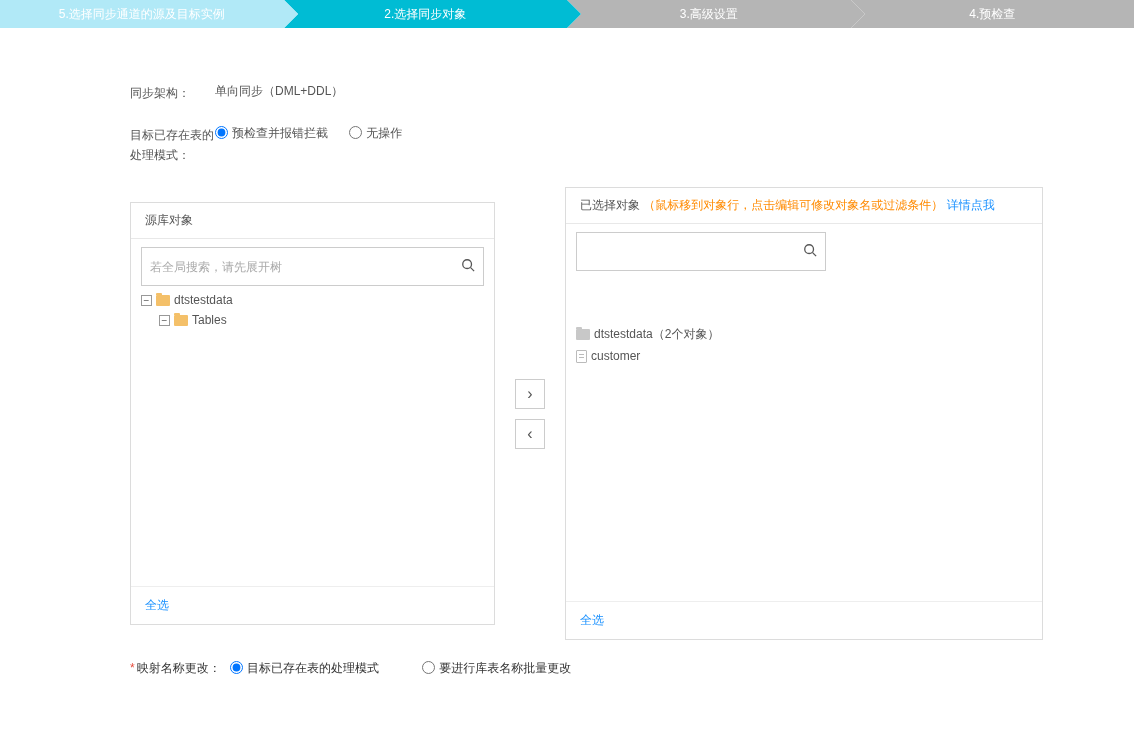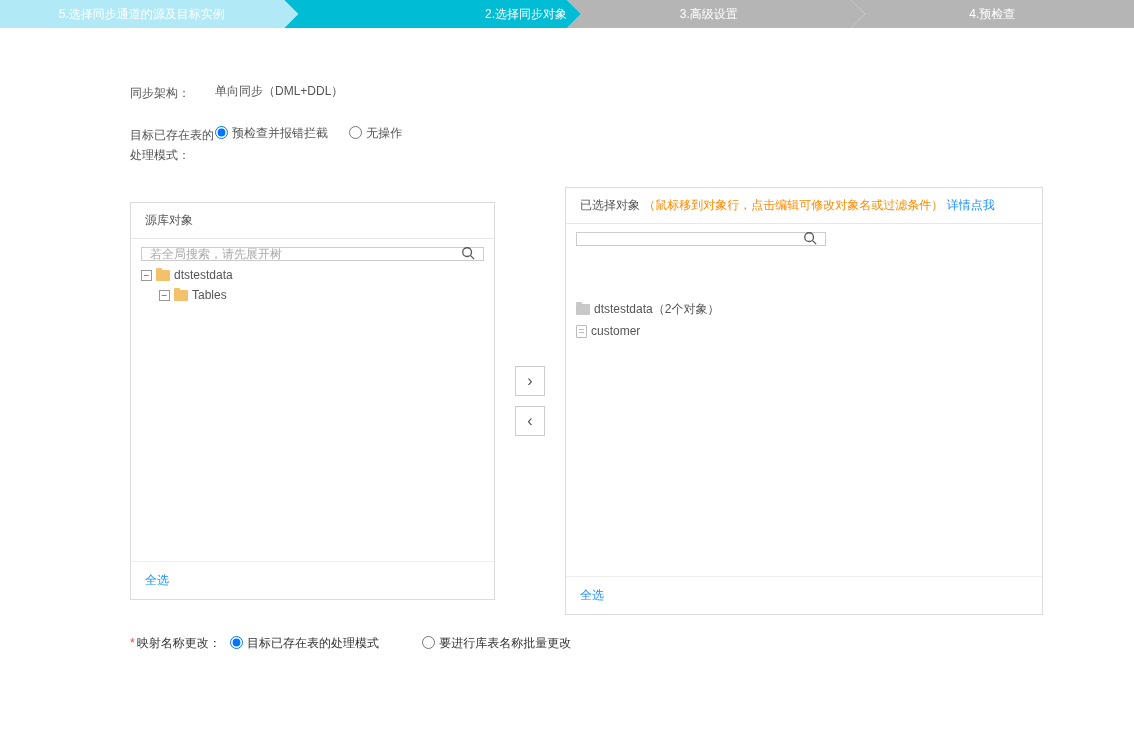--- a/index.html
+++ b/index.html
@@ -16,21 +16,21 @@
     .step {
       position: relative;
       flex: 1;
       line-height: 28px;
       text-align: center;
       color: #fff;
       background: #b5b5b5;
       white-space: nowrap;
     }
     .step.done { background: #b1e9f7; color: #fff; }
-    .step.current { background: #00bcd4; color: #fff; text-align: right; }
+    .step.current { background: #00bcd4; color: #fff; }
     .step::after {
       content: "";
       position: absolute;
       right: -14px; top: 0;
       border-top: 14px solid transparent;
       border-bottom: 14px solid transparent;
       border-left: 14px solid #b5b5b5;
       z-index: 2;
     }
     .step.done::after { border-left-color: #b1e9f7; }
@@ -68,21 +68,21 @@
       font-size: 12px;
       color:#555;
       line-height: 17px;
     }
     .panel-title .hint { color: #ff8a00; }
     .panel-title .link { color: #1890ff; cursor: pointer; }
     .search-wrap { padding: 8px 10px 0 10px; }
     .search {
       display: flex;
       border: 1px solid #ccc;
-      height: 14px;
+      height: 39px;
     }
     .search input {
       flex: 1; border: none; outline: none;
       padding: 0 8px; font-size: 12px;
       color:#555;
     }
     .search input::placeholder { color:#aaa; }
     .search .icon-btn {
       width: 30px; display: flex; align-items:center; justify-content:center;
       cursor: pointer; color:#555;

